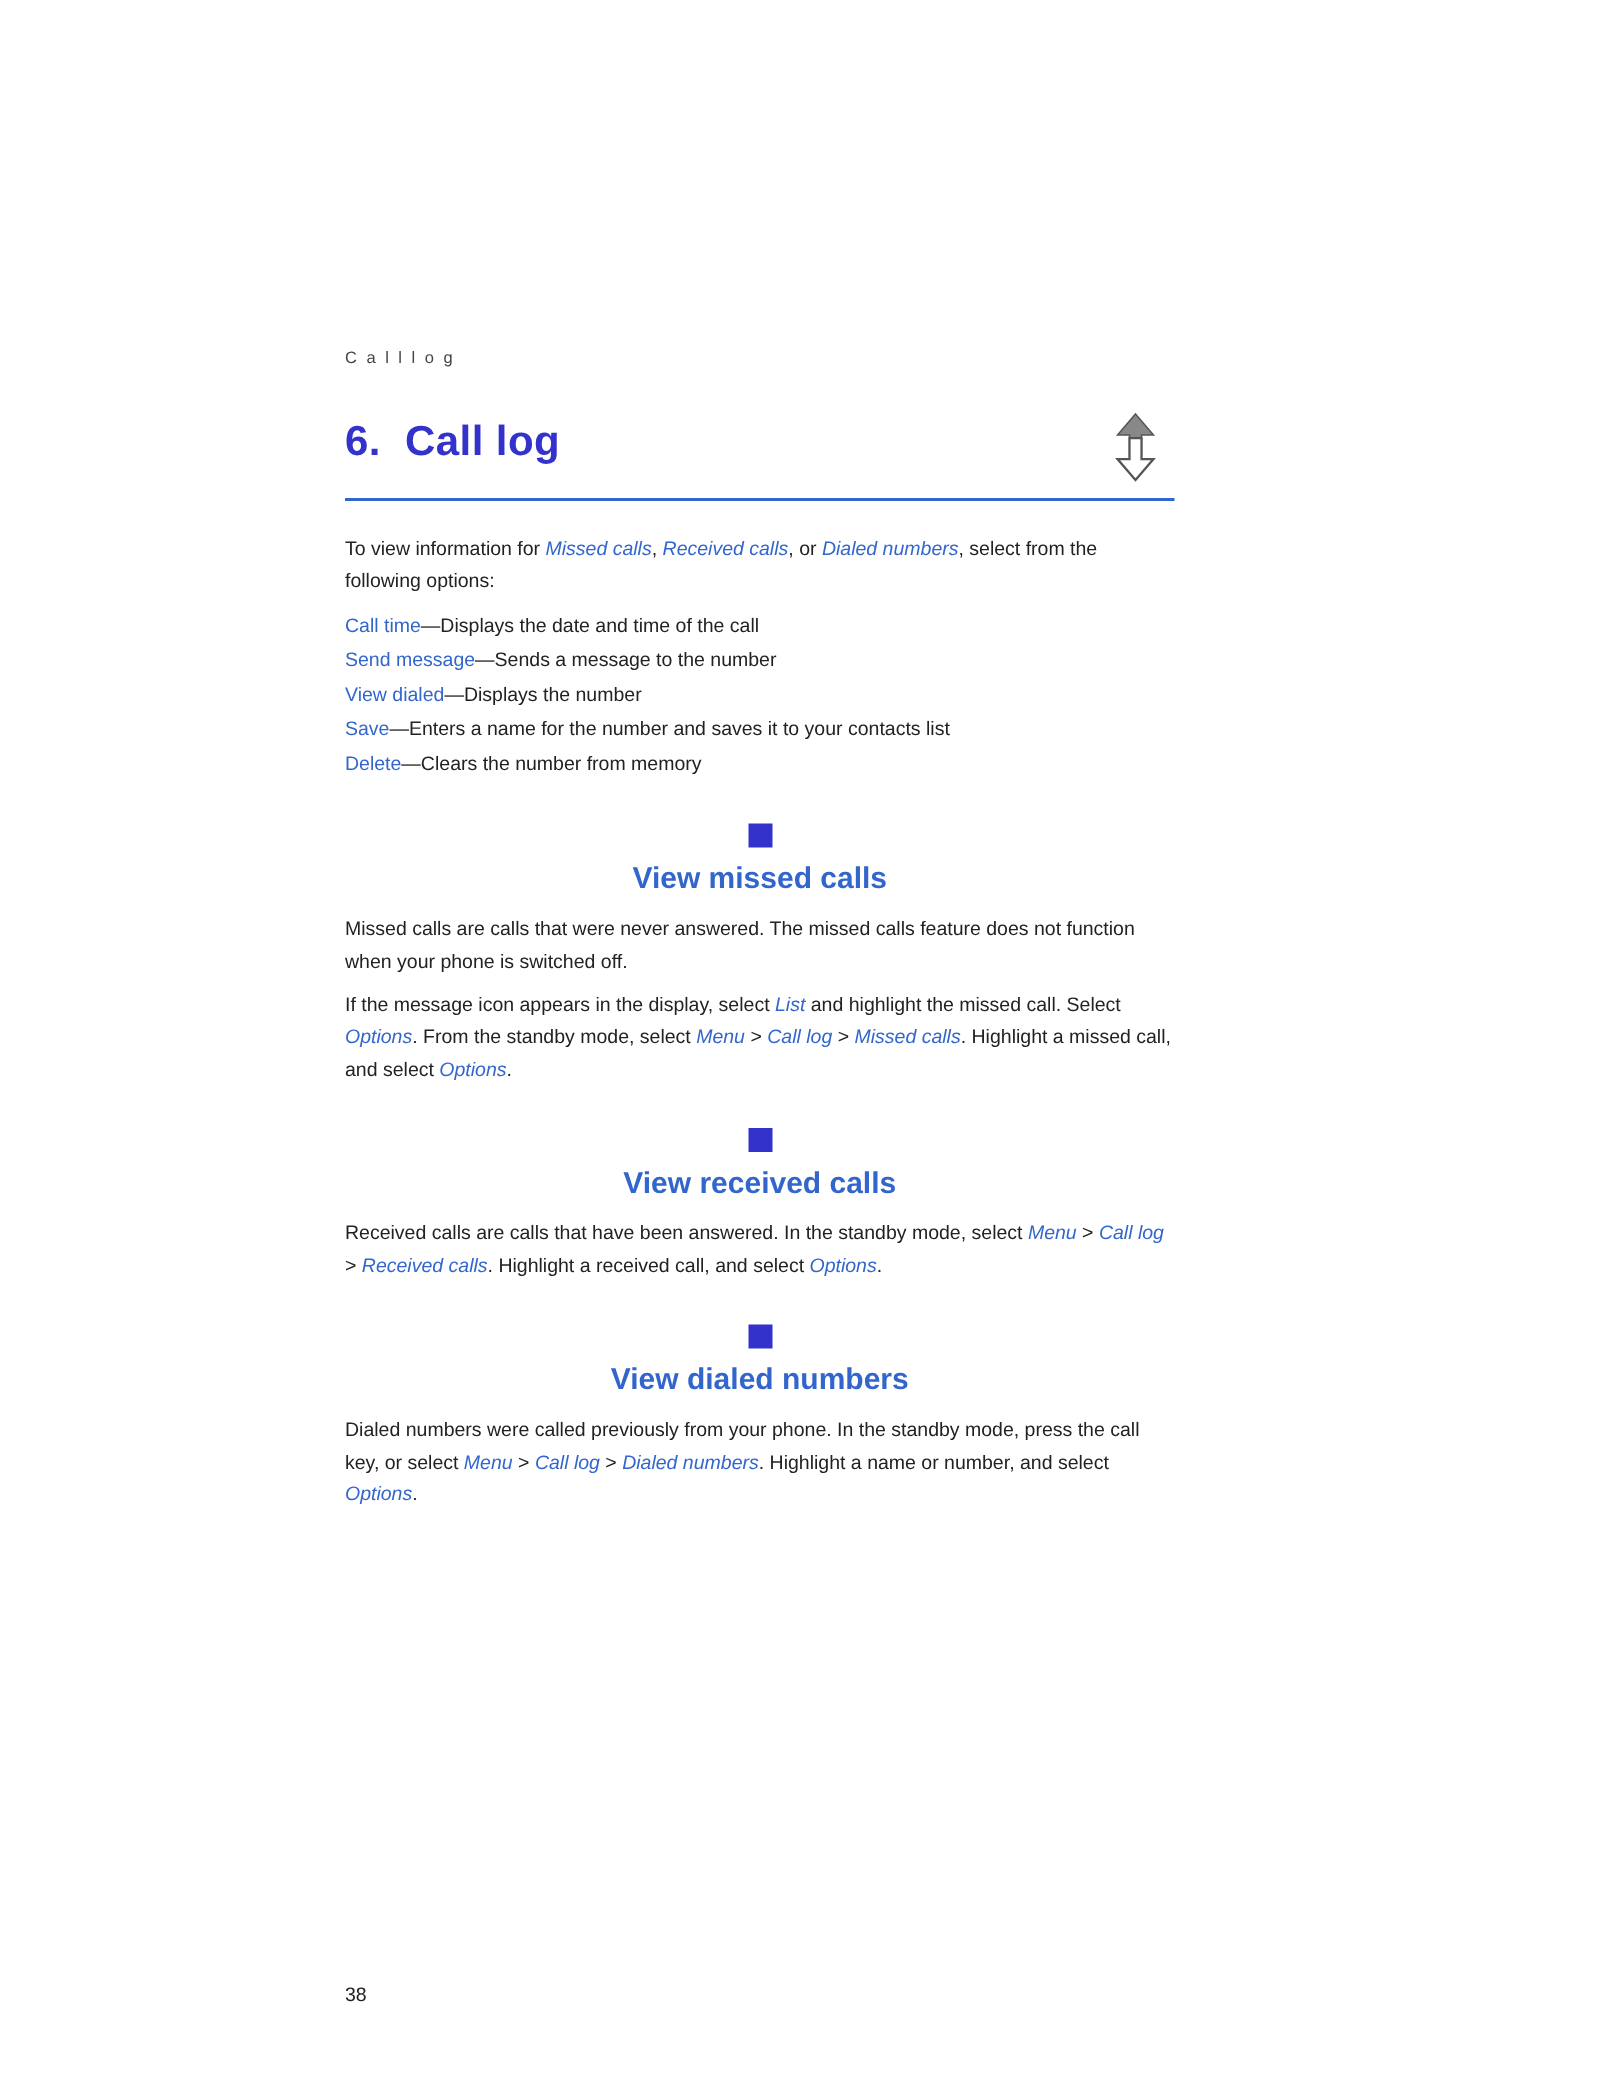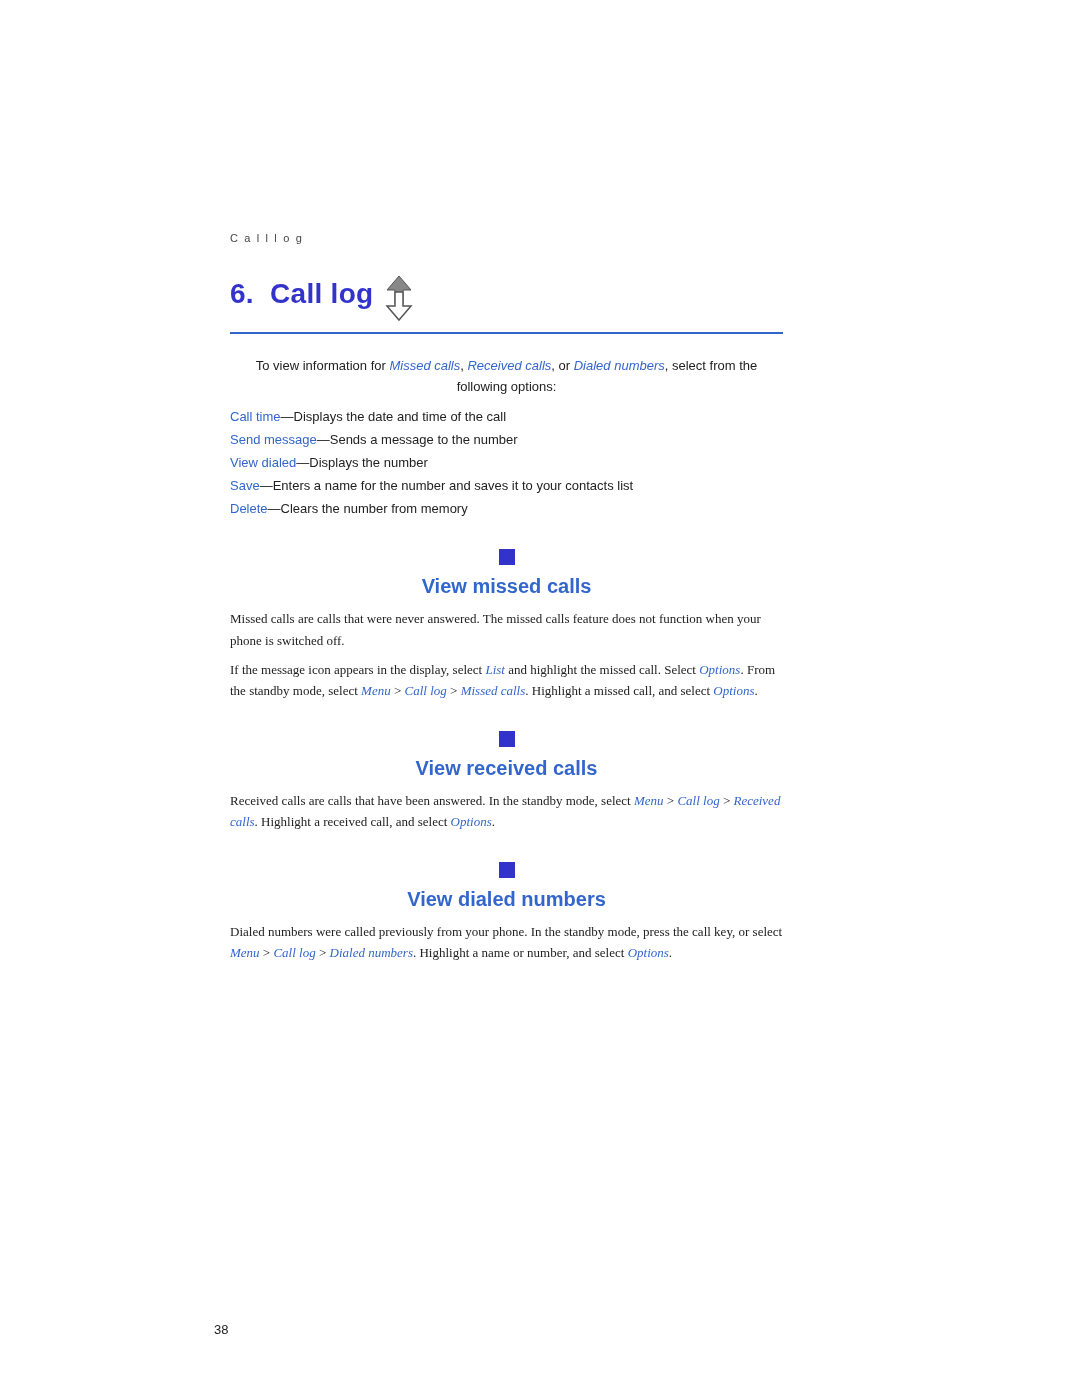--- a/index.html
+++ b/index.html
@@ -30,21 +30,21 @@
     .breadcrumb-text {
       font-size: 11px;
       letter-spacing: 0.15em;
       color: #444;
       font-weight: normal;
     }
 
     .chapter-header {
       display: flex;
       align-items: flex-start;
-      justify-content: flex-start;
+      justify-content: space-between;
       margin-top: 18px;
       padding-bottom: 8px;
       border-bottom: 2px solid #3366cc;
       margin-bottom: 22px;
     }
 
     .chapter-title {
       font-size: 28px;
       font-weight: bold;
       color: #3333cc;
@@ -63,21 +63,20 @@
       line-height: 1.6;
       color: #222;
       margin-bottom: 14px;
     }
 
     .options-intro {
       font-size: 13px;
       line-height: 1.6;
       color: #222;
       margin-bottom: 8px;
-      text-align: center;
     }
 
     .link-blue {
       color: #3366cc;
       font-style: italic;
     }
 
     .option-line {
       font-size: 13px;
       line-height: 1.7;
@@ -113,31 +112,30 @@
     .section-title {
       font-size: 20px;
       font-weight: bold;
       color: #3366cc;
     }
 
     .section-body {
       font-size: 13px;
       line-height: 1.65;
       color: #222;
-      font-family: Liberation Serif, serif;
     }
 
     .section-body p {
       margin-bottom: 8px;
     }
 
     .page-number {
       position: absolute;
       bottom: 60px;
-      left: 214px;
+      left: 230px;
       font-size: 13px;
       color: #222;
     }
   </style>
 </head>
 <body>
 
 <div class="page">
 
   <div class="breadcrumb-area">

